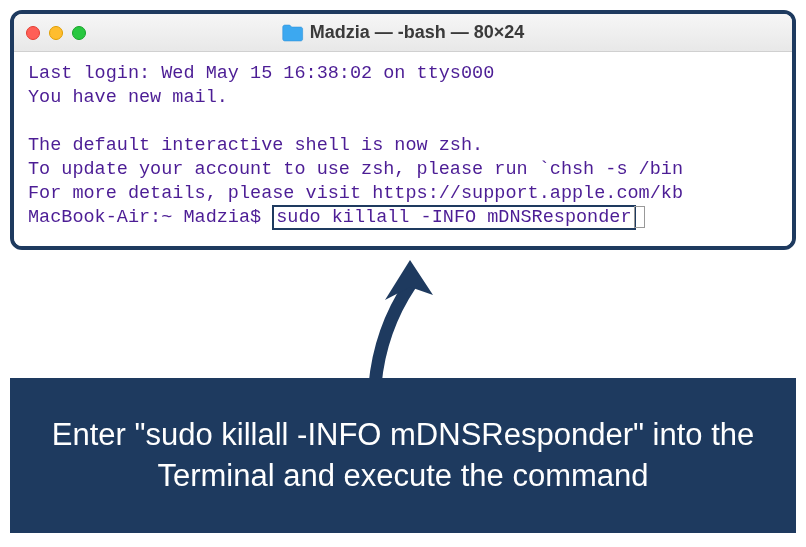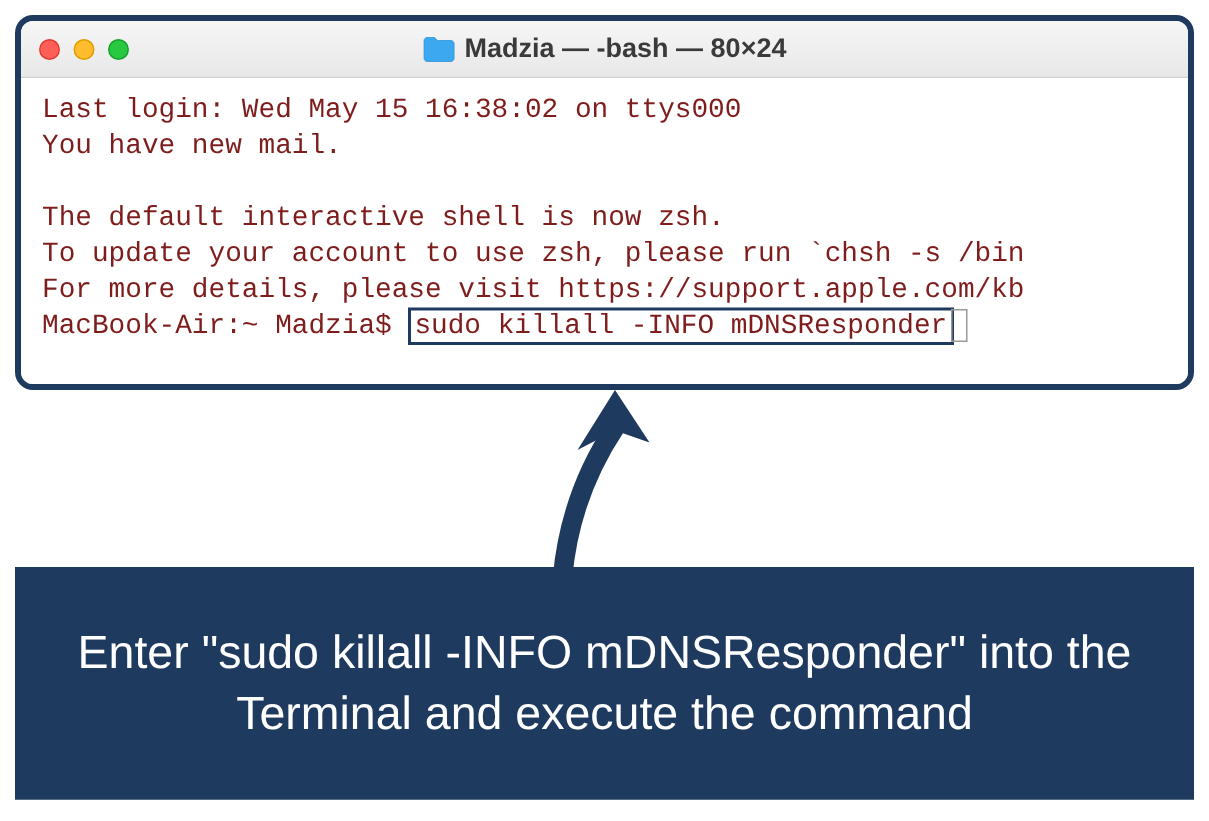--- a/index.html
+++ b/index.html
@@ -56,26 +56,26 @@
       font-size: 18px;
       font-weight: 600;
       color: #3a3a3a;
     }
     .folder-icon {
       width: 22px;
       height: 18px;
       display: inline-block;
     }
     .terminal-body {
-      padding: 10px 14px 26px 14px;
+      padding: 10px 14px 16px 14px;
       background: #fff;
       font-family: "SF Mono", Menlo, Monaco, "Courier New", monospace;
       font-size: 18.5px;
       line-height: 1.3;
-      color: #7f1d1d;
+      color: #4c1d95;
       white-space: pre;
       overflow: hidden;
     }
     .terminal-line {
       white-space: pre;
     }
     .command-highlight {
       border: 2.5px solid #1e3a5f;
       padding: 0 2px;
       display: inline;

